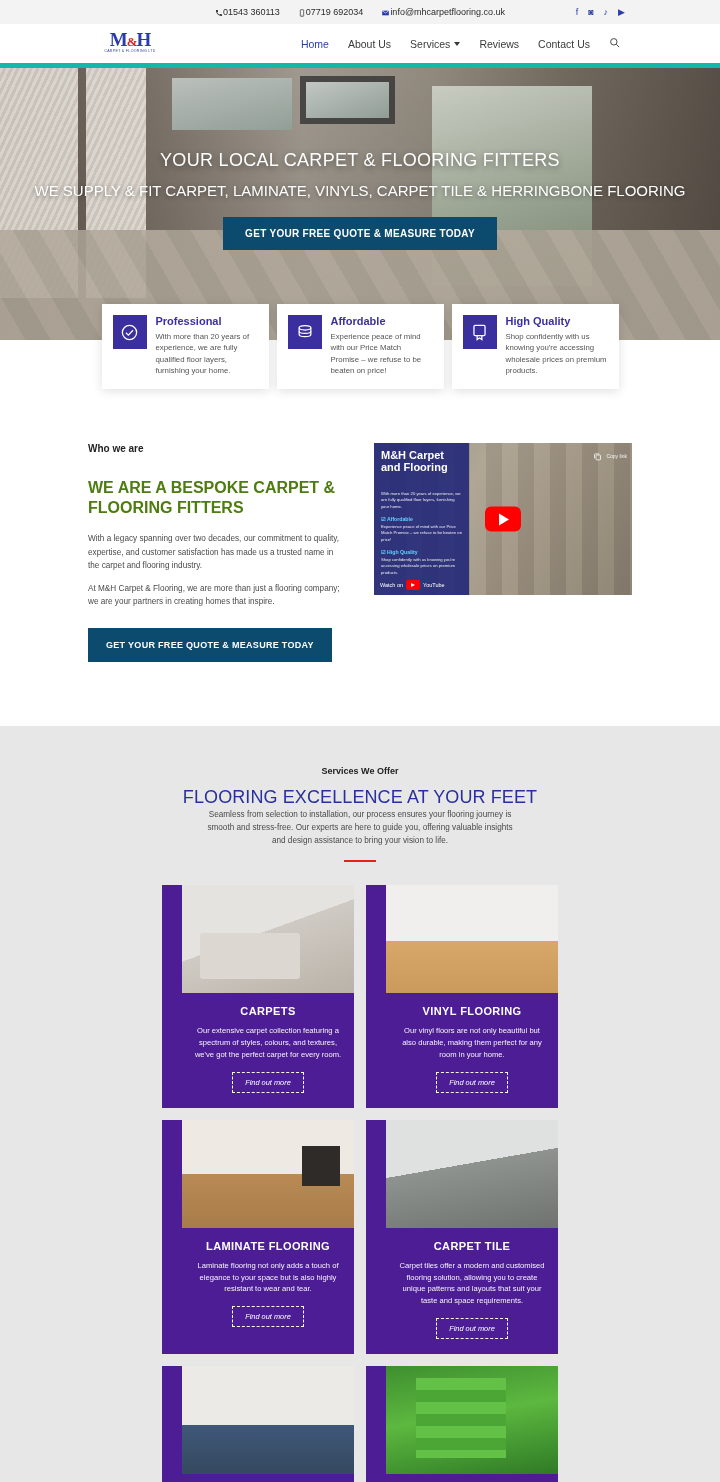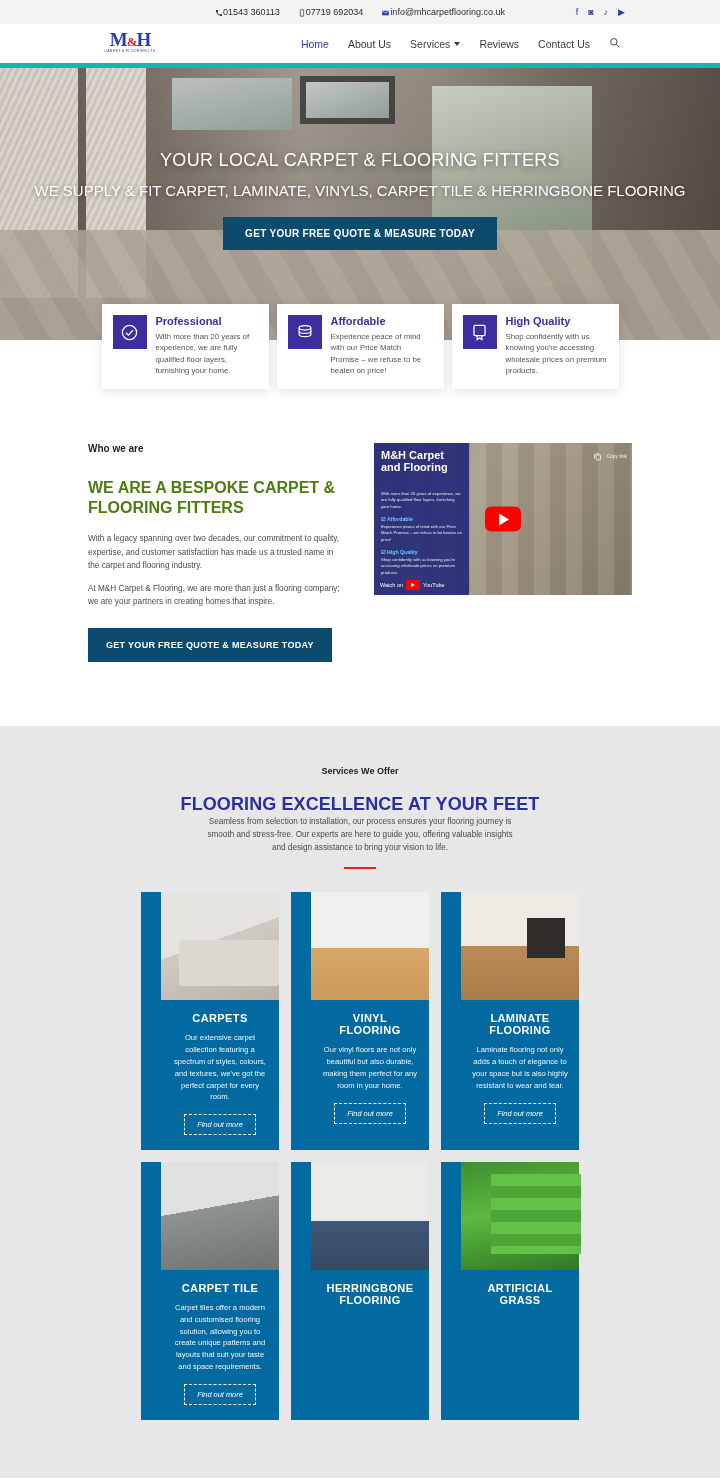--- a/index.html
+++ b/index.html
@@ -255,43 +255,43 @@
   .vshare { font-size: 5px; color: #fff; opacity: .9; }
 
   
   .services {
     background: #e7e7e7;
     padding: 40px 0 58px 0;
     text-align: center;
   }
   .services .kicker2 { font-size: 9px; font-weight: bold; color: #222; }
   .services h2 {
-    margin-top: 18px;
+    margin-top: 11px;
     font-size: 18px;
-    font-weight: bold;
+    font-weight: normal;
     color: #2a2fa0;
     letter-spacing: .1px;
   }
   .services .desc {
     margin: 0 auto 0 auto;
     width: 310px;
     font-size: 8.2px;
     line-height: 1.62;
     color: #4a4a4a;
   }
   .divider { width: 32px; height: 2px; background: #e52118; margin: 13px auto 0 auto; }
   .grid {
     margin-top: 23px;
     display: flex;
     flex-wrap: wrap;
     justify-content: center;
     gap: 12px 12px;
     padding: 0 95px;
   }
-  .scard { width: 138px; background: #0369a1; color: #fff; padding-left: 20px; }
+  .scard { width: 192px; background: #4c1d95; color: #fff; padding-left: 20px; }
   .scard .img { height: 108px; }
   .scard .body { padding: 12px 11px 15px 11px; text-align: center; }
   .scard h3 { font-size: 11px; font-weight: bold; letter-spacing: .4px; margin-bottom: 8px; }
   .scard p { font-size: 7.6px; line-height: 1.55; opacity: .95; }
   .findout {
     display: inline-block;
     margin-top: 11px;
     border: 1px dashed #fff;
     font-size: 7.4px;
     font-style: italic;

